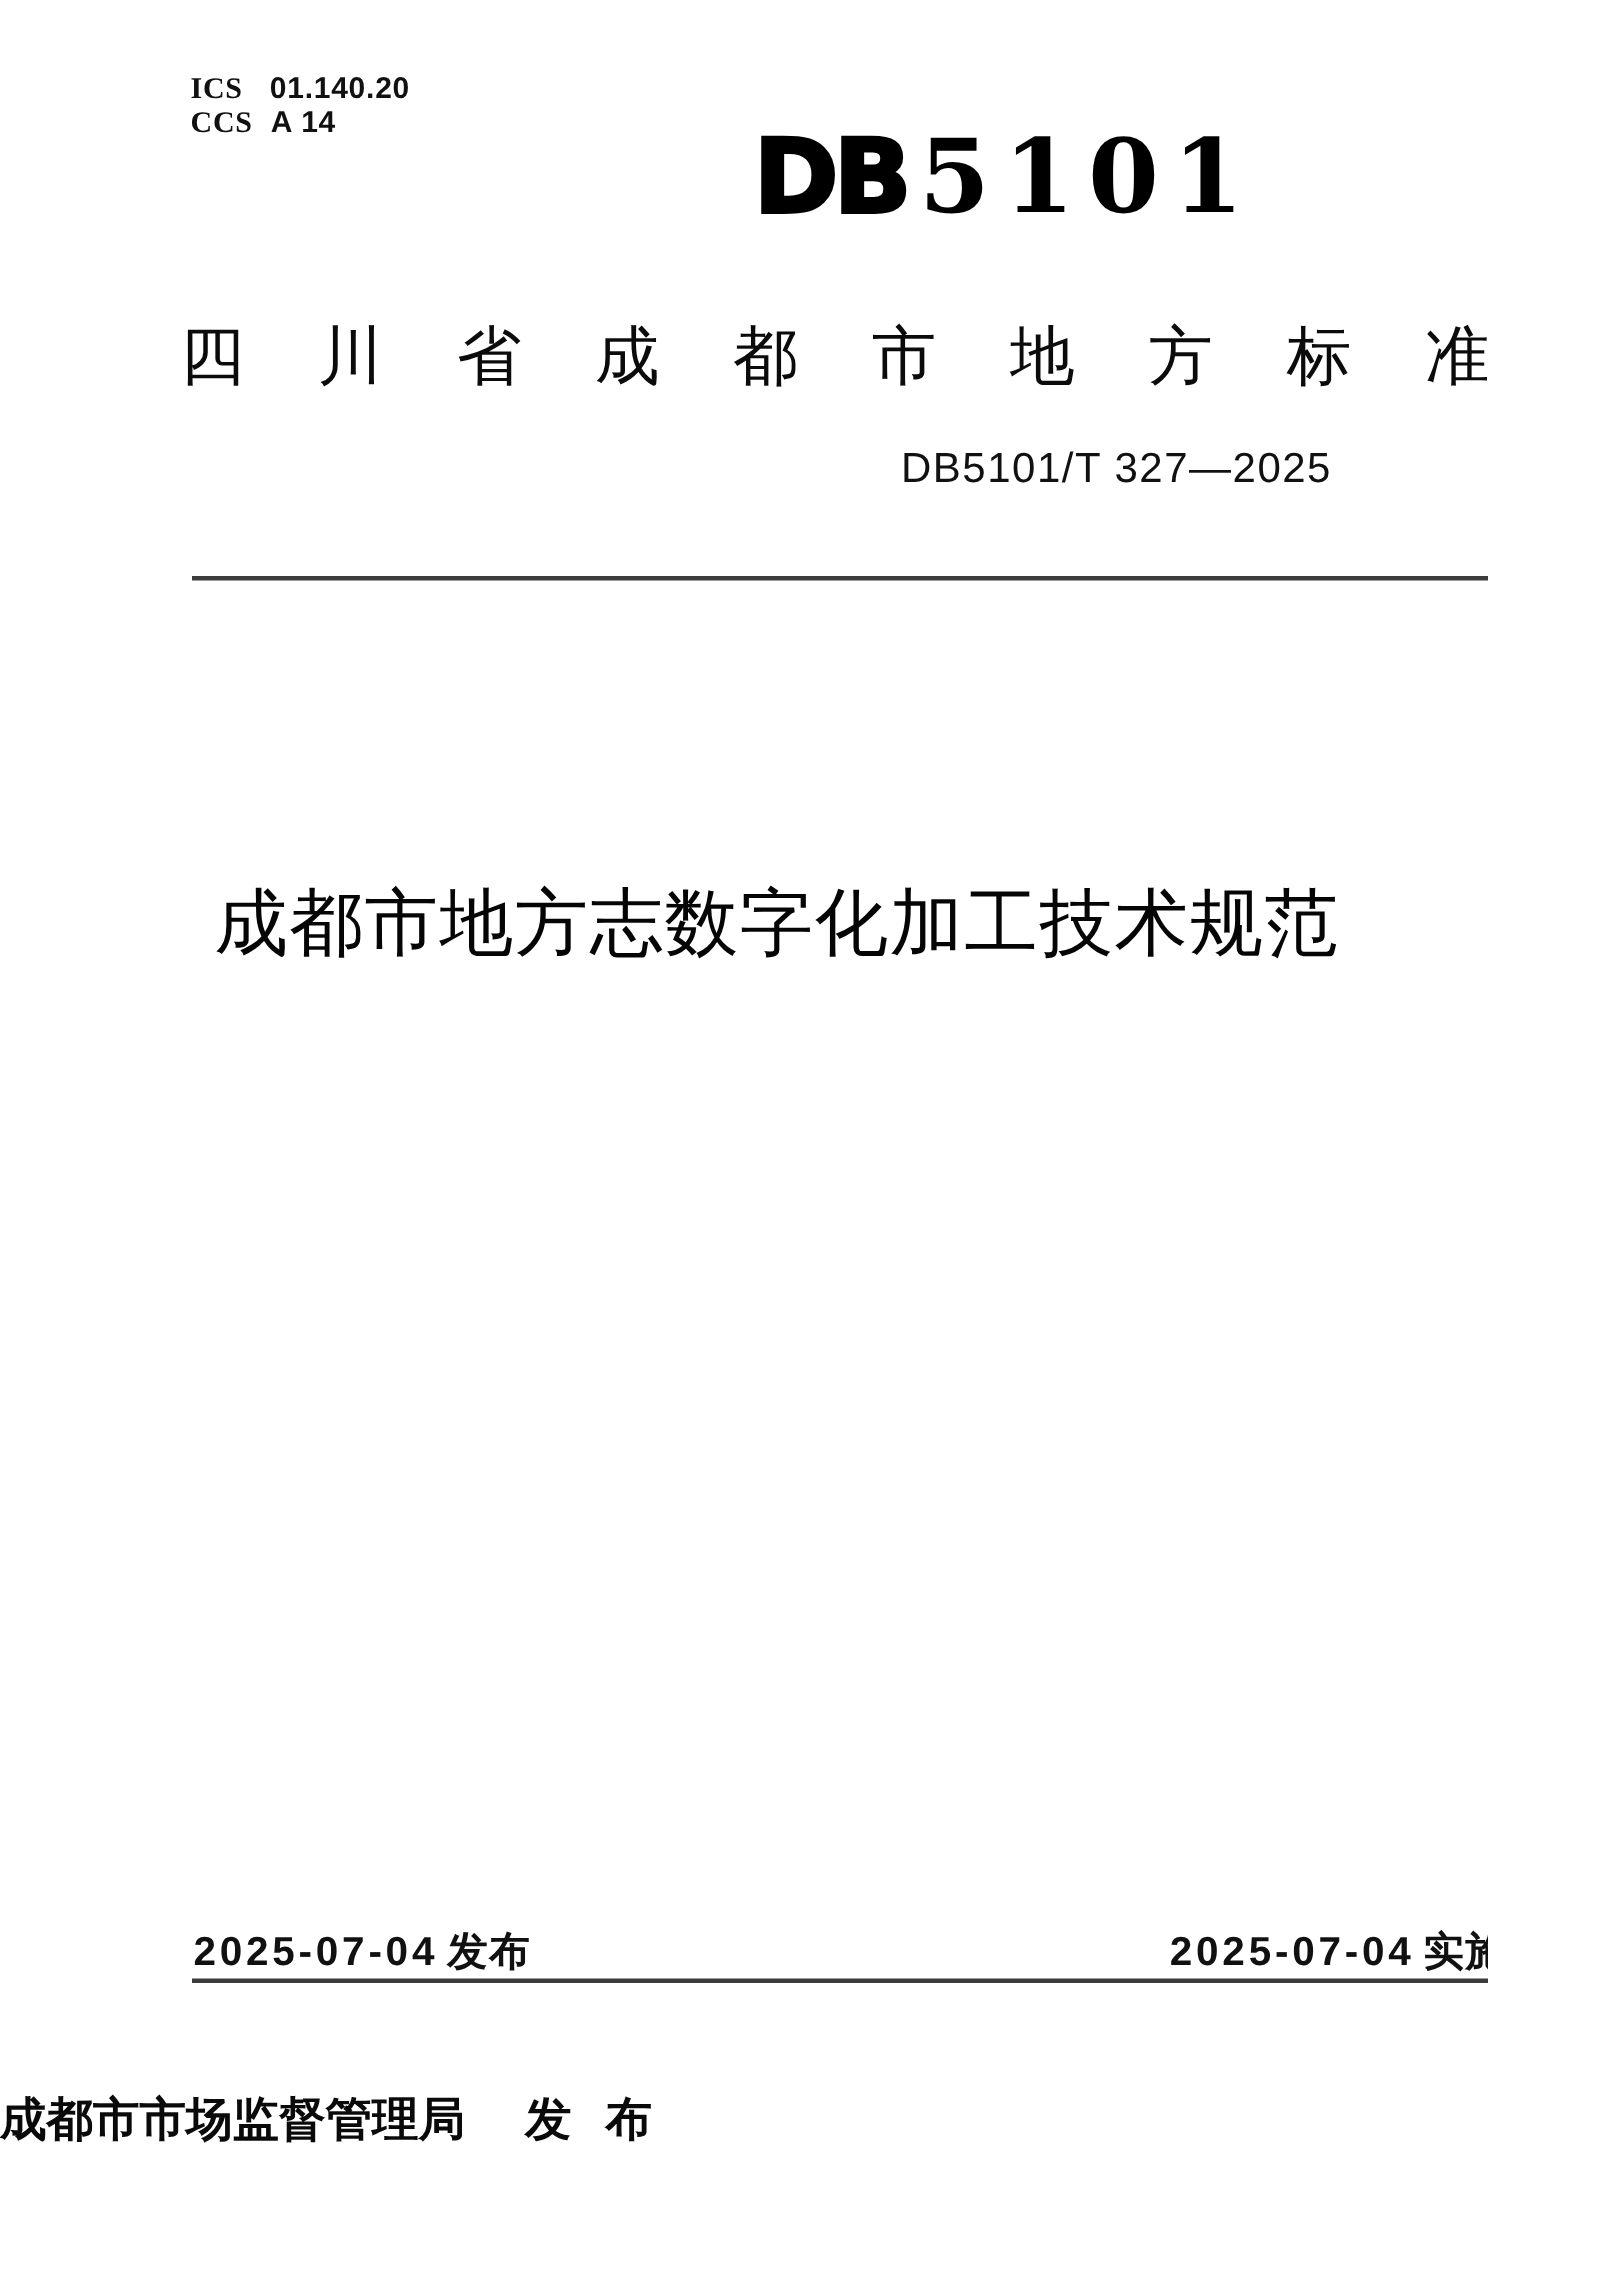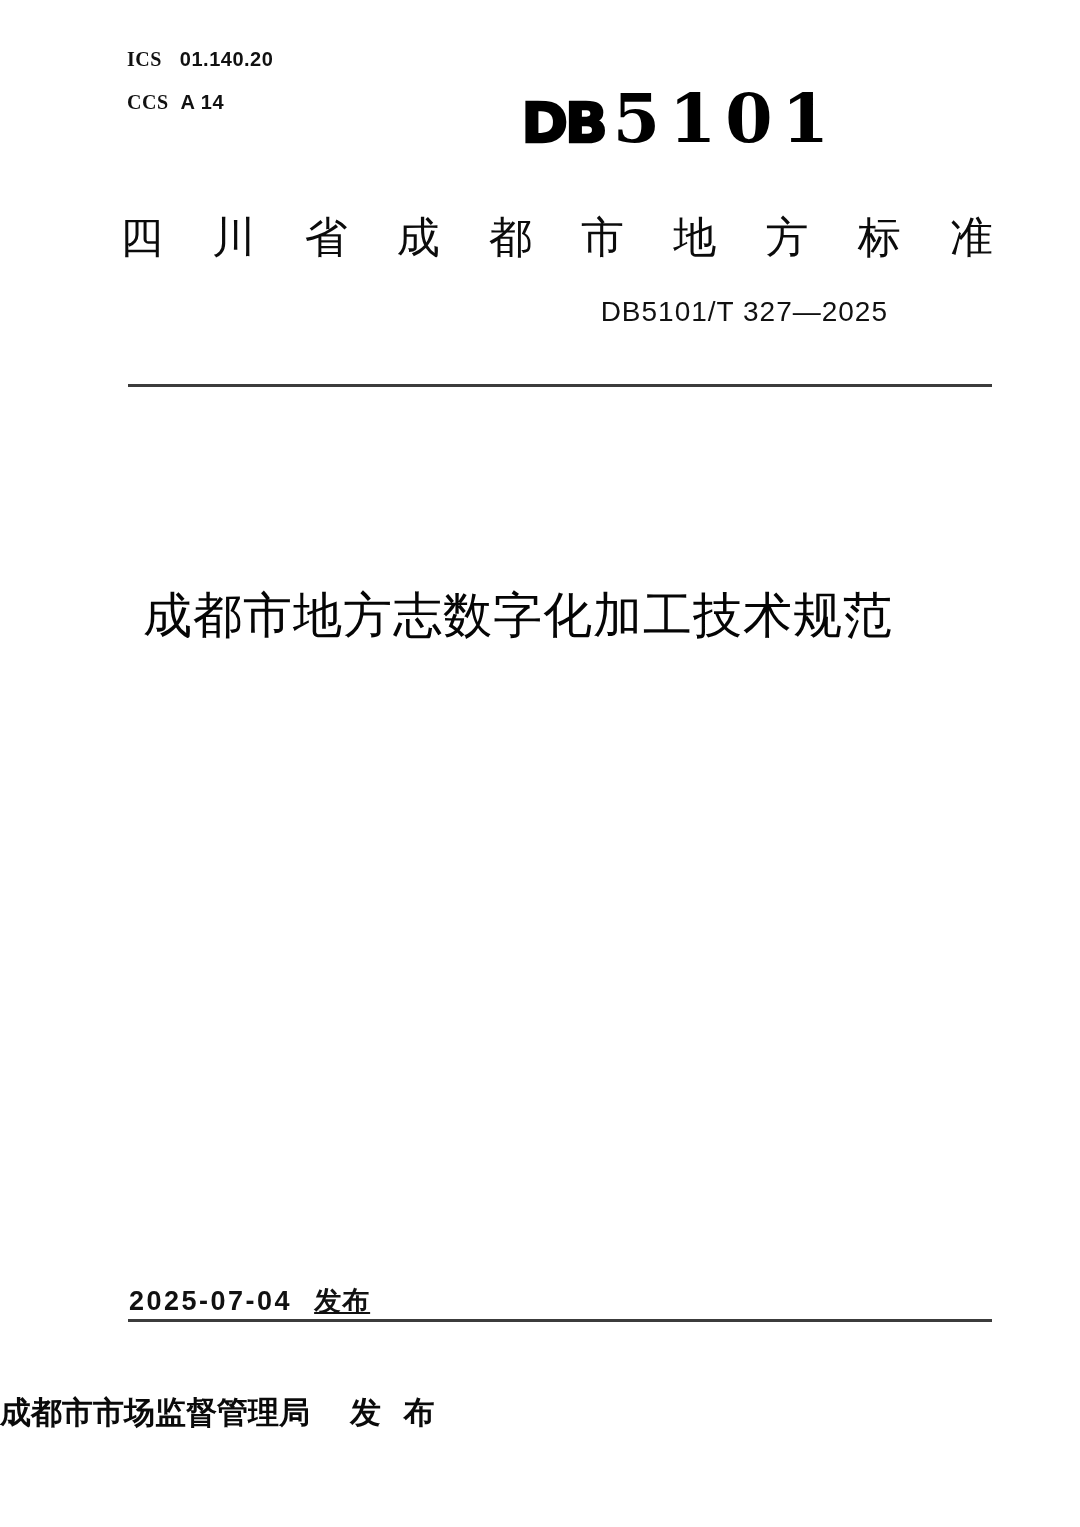--- a/index.html
+++ b/index.html
@@ -22,41 +22,41 @@
     position: absolute;
     left: 127px;
     top: 48px;
   }
   .code-line {
     font-size: 20px;
     font-weight: 600;
     letter-spacing: 0.5px;
     white-space: nowrap;
   }
-  .code-line + .code-line { margin-top: 20px; }
+  .code-line + .code-line { }
   .code-label {
     font-family: "Liberation Serif", serif;
     font-weight: 600;
   }
   .ics-gap  { display: inline-block; width: 18px; }
   .ccs-gap  { display: inline-block; width: 12px; }
 
   
   .logo {
     position: absolute;
     top: 84px;
     right: 154px;
     line-height: 1;
     white-space: nowrap;
     color: #000;
   }
   .logo-db {
     font-family: "DejaVu Sans", sans-serif;
     font-weight: 900;
-    font-size: 56px;
+    font-size: 68px;
     letter-spacing: -3px;
     -webkit-text-stroke: 2.5px #000;
   }
   .logo-num {
     font-family: "DejaVu Serif", "Liberation Serif", serif;
     font-weight: 700;
     font-size: 68px;
     letter-spacing: 9px;
     margin-left: 8px;
   }
@@ -117,21 +117,21 @@
     top: 1283px;
     left: 129px;
     width: 876px;
     display: flex;
     justify-content: space-between;
     font-size: 27px;
     font-weight: 600;
     white-space: nowrap;
   }
   .date-num { letter-spacing: 2.5px; text-align: right; }
-  .date-label { margin-left: 22px; letter-spacing: 1px; text-decoration: underline; }
+  .date-label { margin-left: 6px; letter-spacing: 1px; }
 
   
   .publisher-row {
     position: absolute;
     top: 1392px;
     left: 0;
     width: 100%;
     text-align: left;
     font-size: 31px;
     font-weight: 700;
@@ -177,20 +177,23 @@
   <div class="doc-number">DB5101/T 327—2025</div>
 
   <div class="rule rule-top"></div>
 
   <div class="title">成都市地方志数字化加工技术规范</div>
 
   <div class="dates-row">
     <div>
       <span class="date-num">2025-07-04</span><span class="date-label">发布</span>
     </div>
+    <div>
+      <span class="date-num">2025-07-04</span><span class="date-label">实施</span>
+    </div>
   </div>
 
   <div class="rule rule-bottom"></div>
 
   <div class="publisher-row">
     <span>成都市市场监督管理局</span><span class="publish-label">发 布</span>
   </div>
 
 </div>
 

